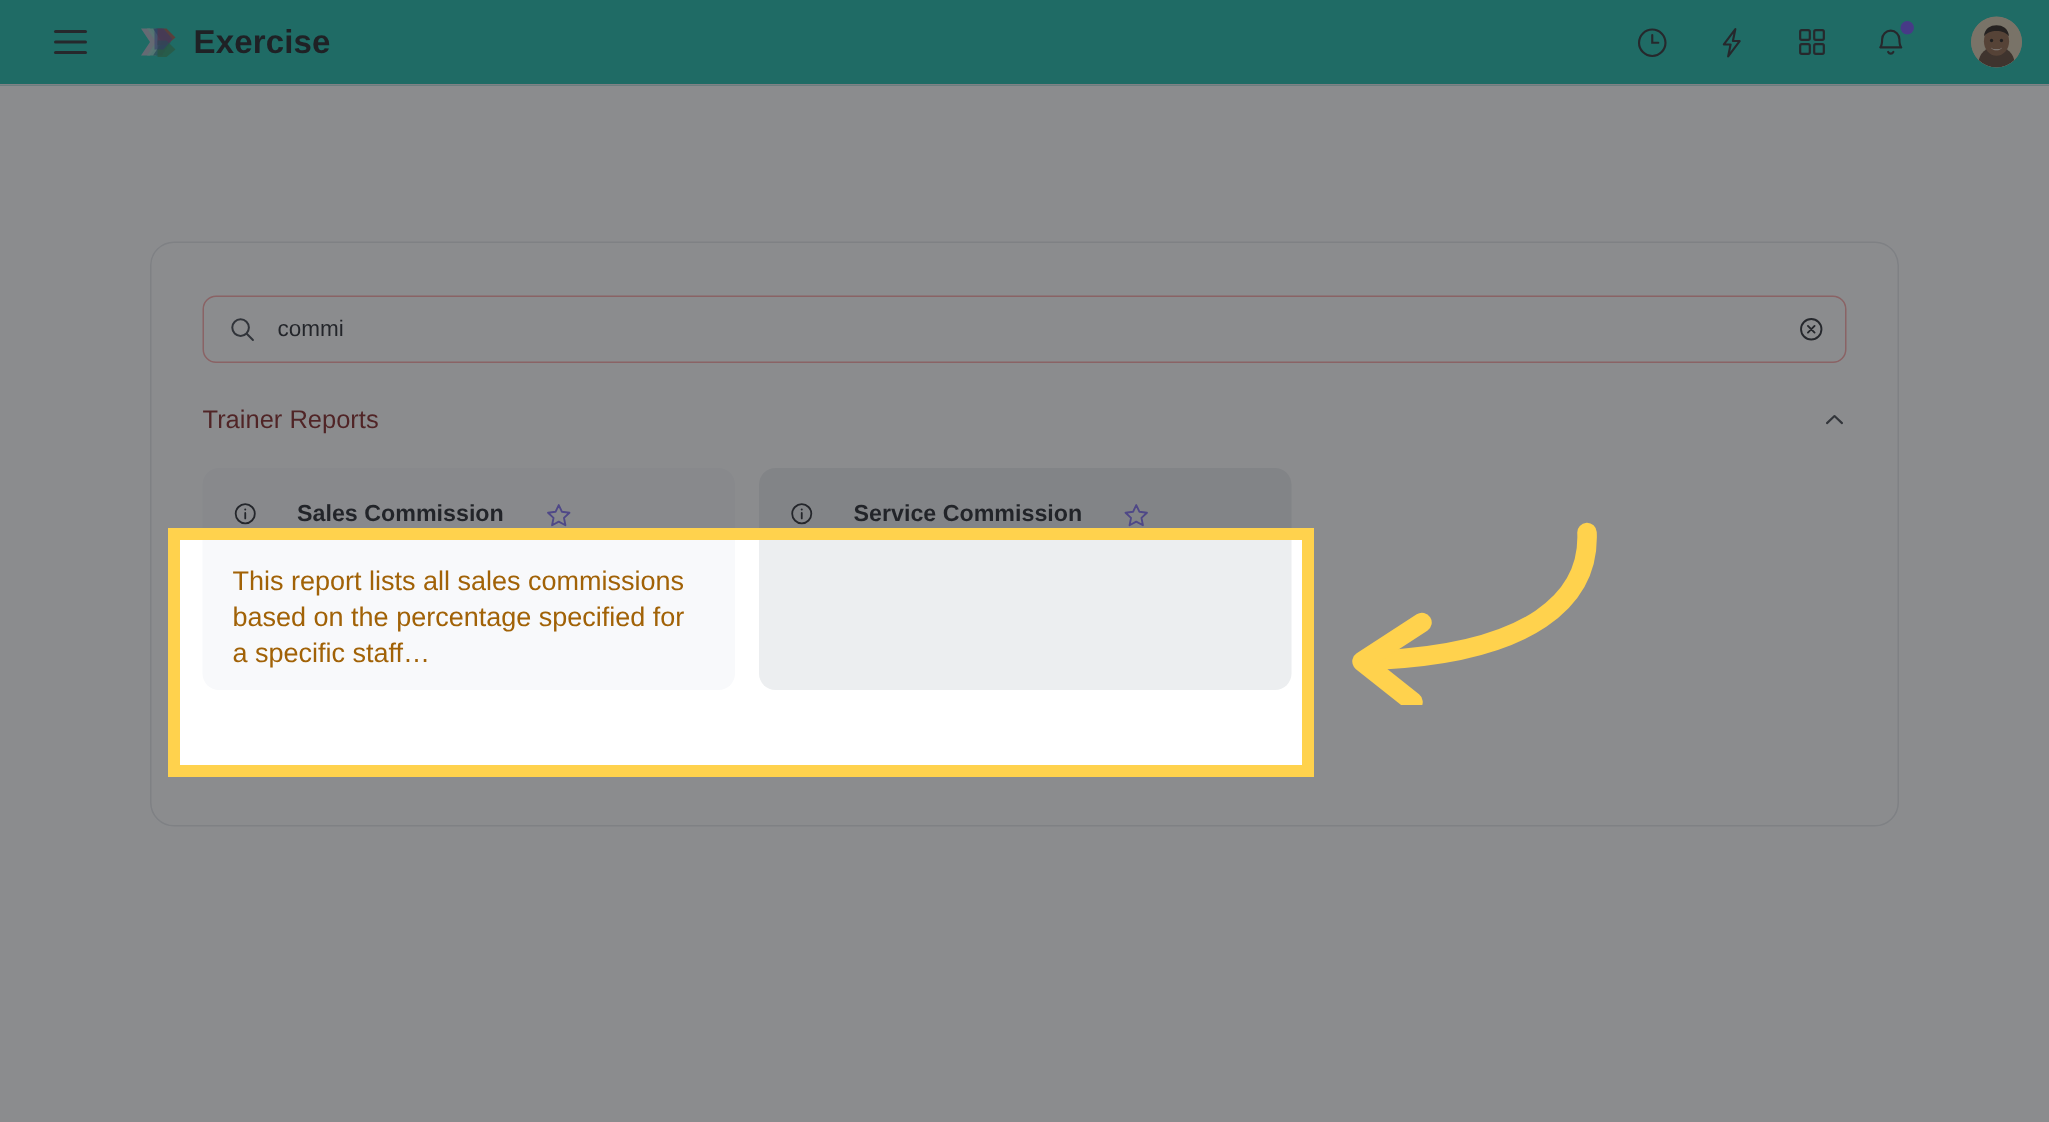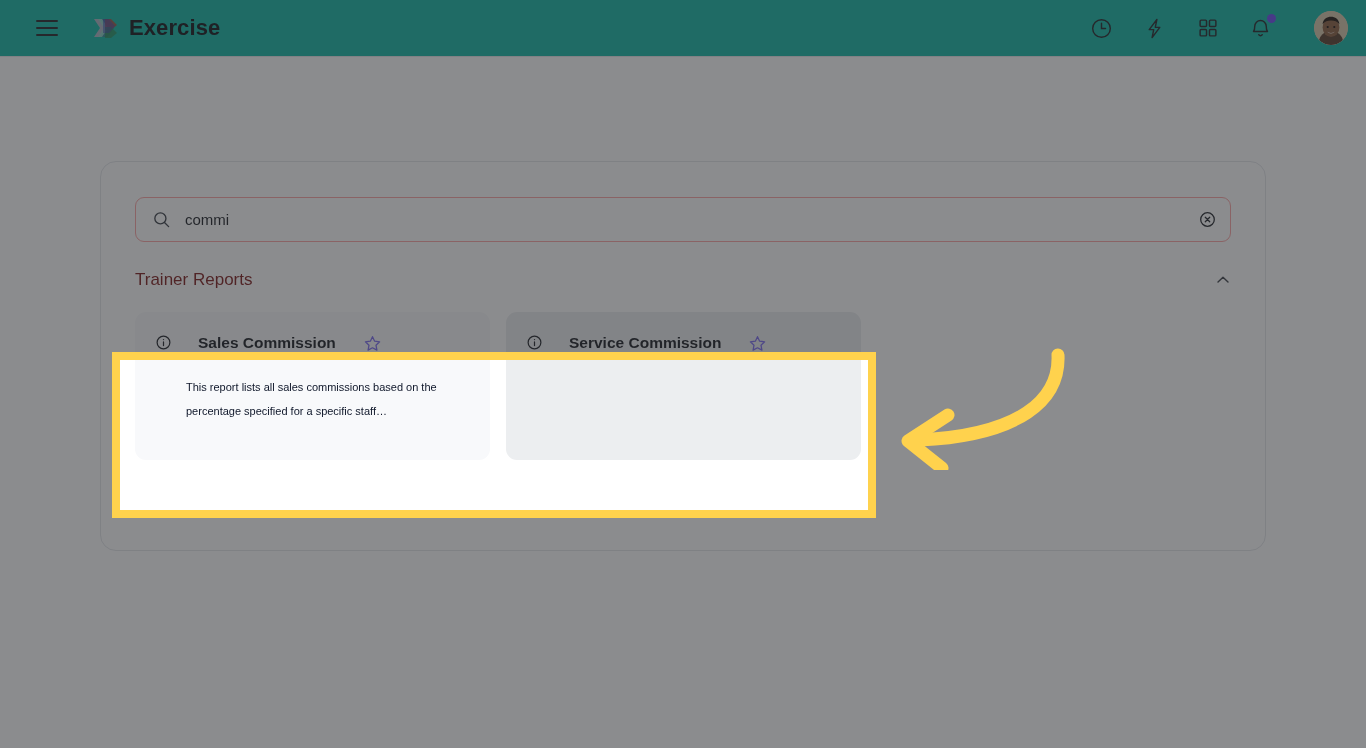--- a/index.html
+++ b/index.html
@@ -137,23 +137,22 @@
     display: flex; align-items: flex-start; gap: 26px;
   }
   .info-icon { color: #1f2228; display: flex; flex: none; }
   .rcard-title {
     font-size: 15.5px; font-weight: 600; color: #1b1e24;
     white-space: nowrap;
   }
   .star-icon { display: flex; flex: none; margin-left: 1px; cursor: pointer; }
   .rcard-desc {
     margin-top: 22px;
-    font-size: 11px; line-height: 24px;
-    color: #0f172a;
-    margin-left: 31px;
+    font-size: 18px; line-height: 24px;
+    color: #a16207;
   }
 
   
   
   .dim {
     position: absolute;
     background: rgba(40,42,46,.54);
     pointer-events: none;
   }
   #dim-top    { left: 0;    top: 0;    width: 1366px; height: 352px; }

